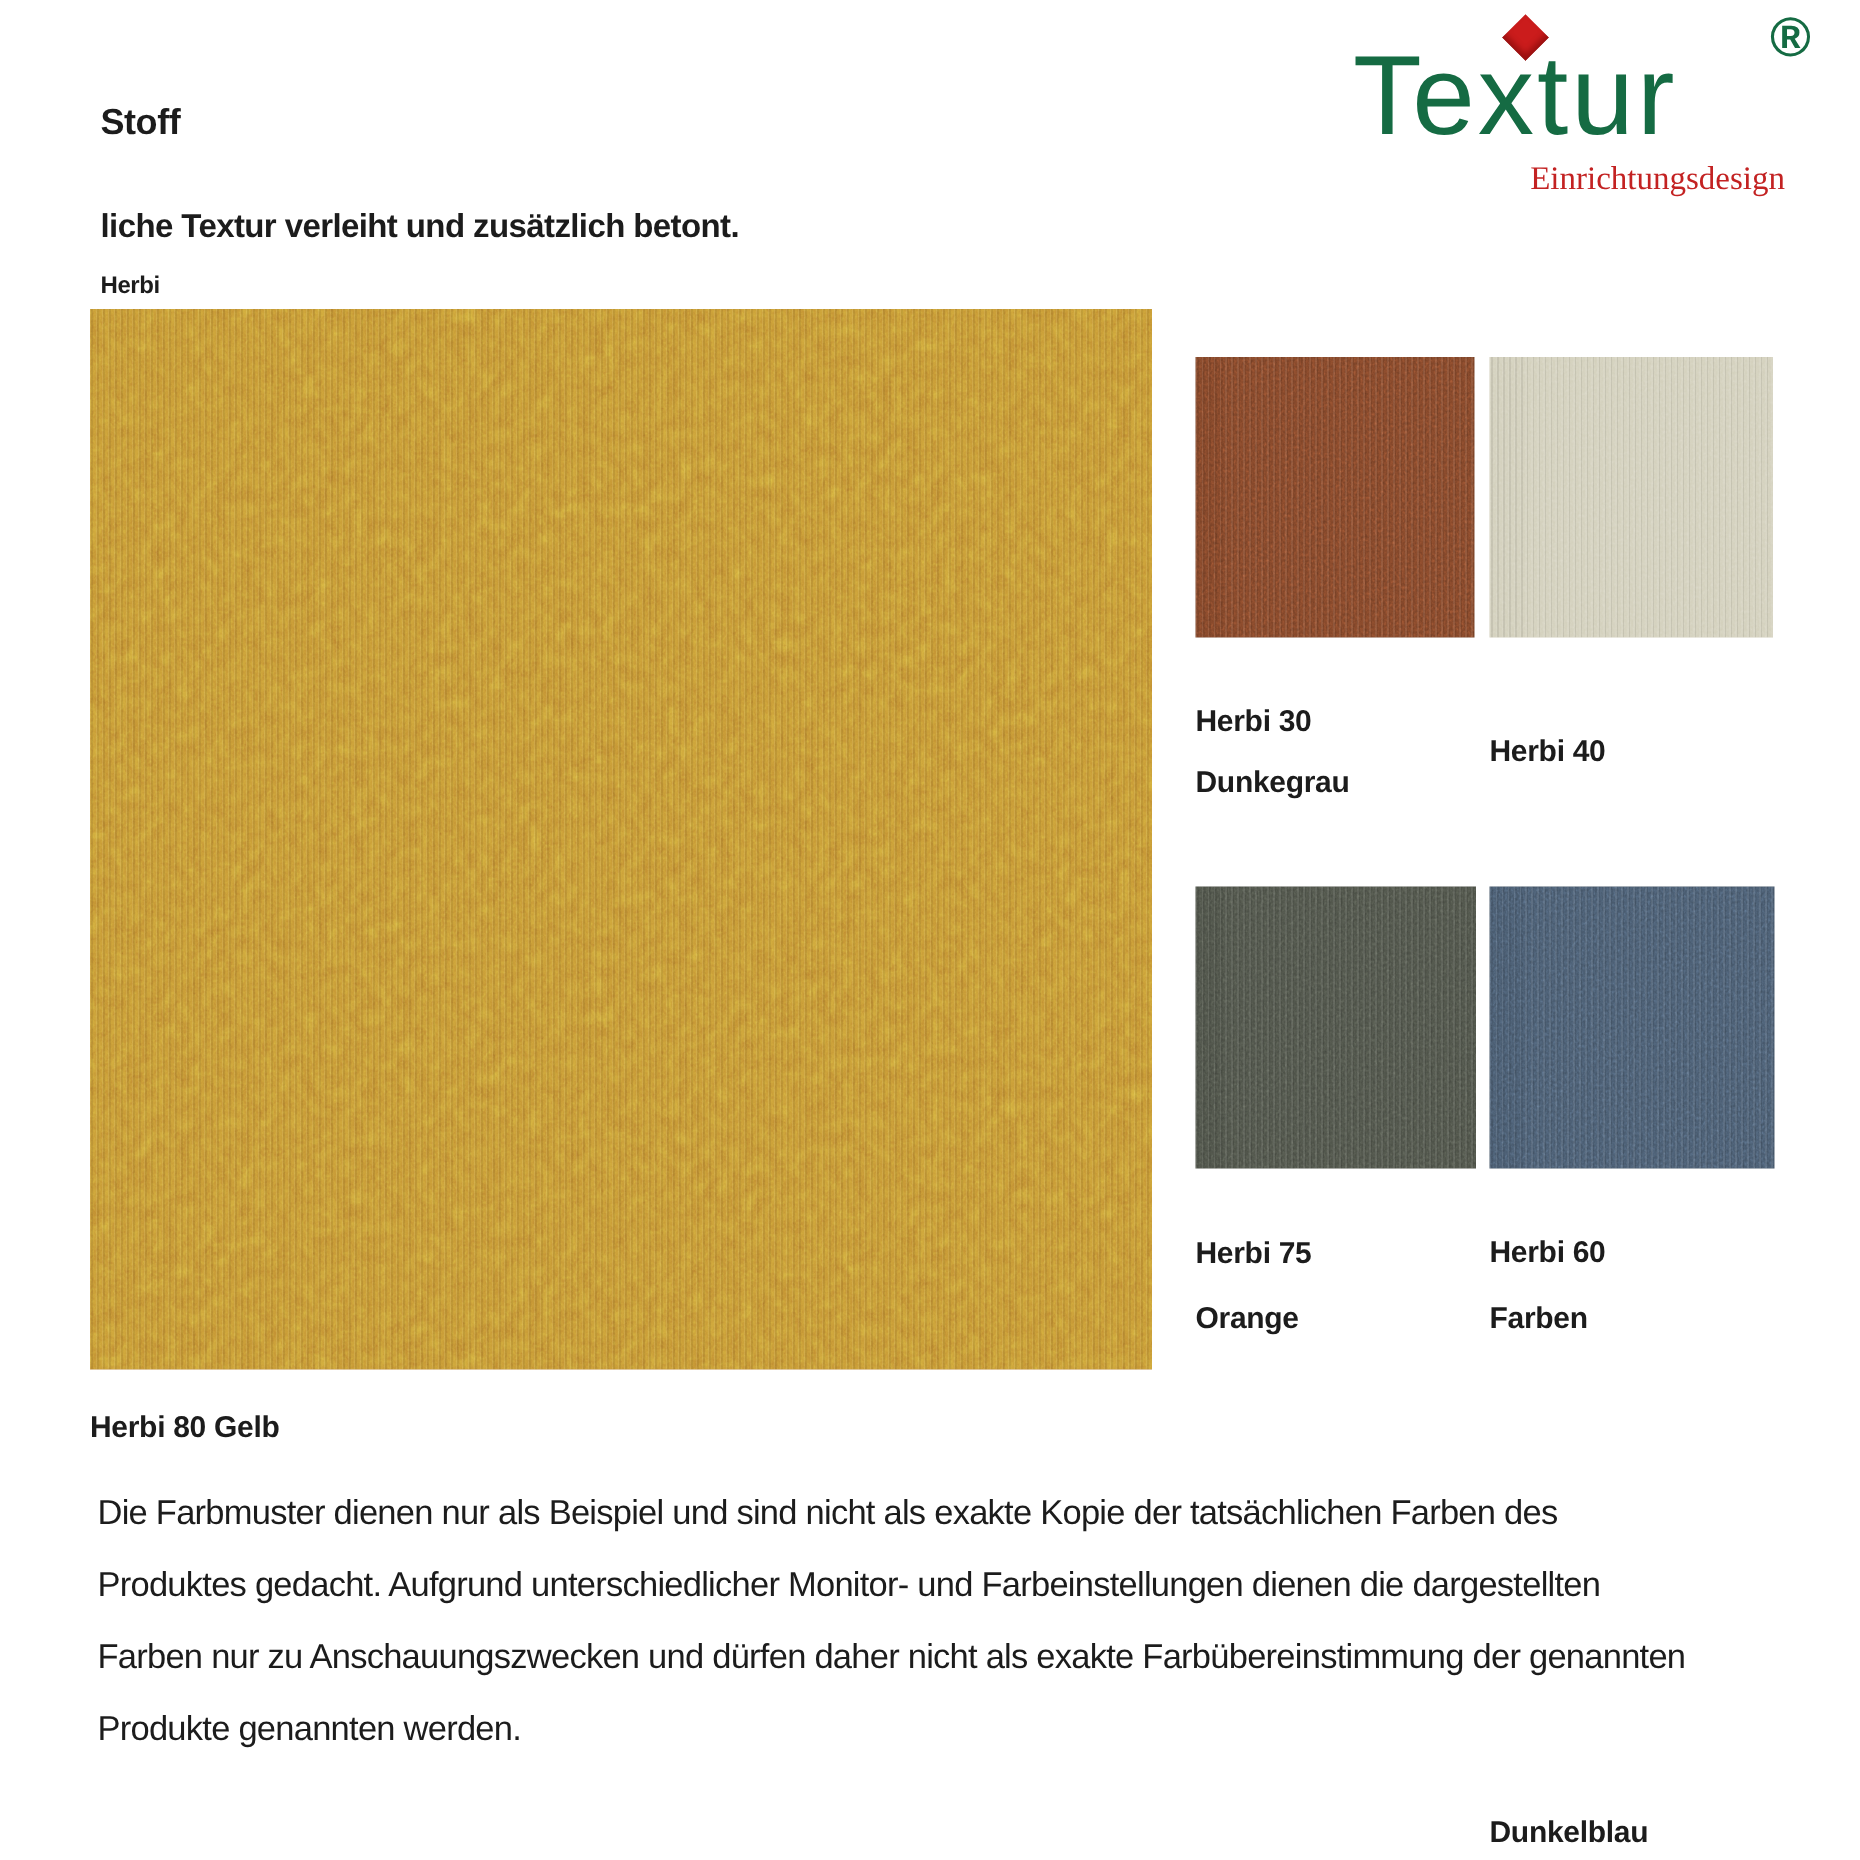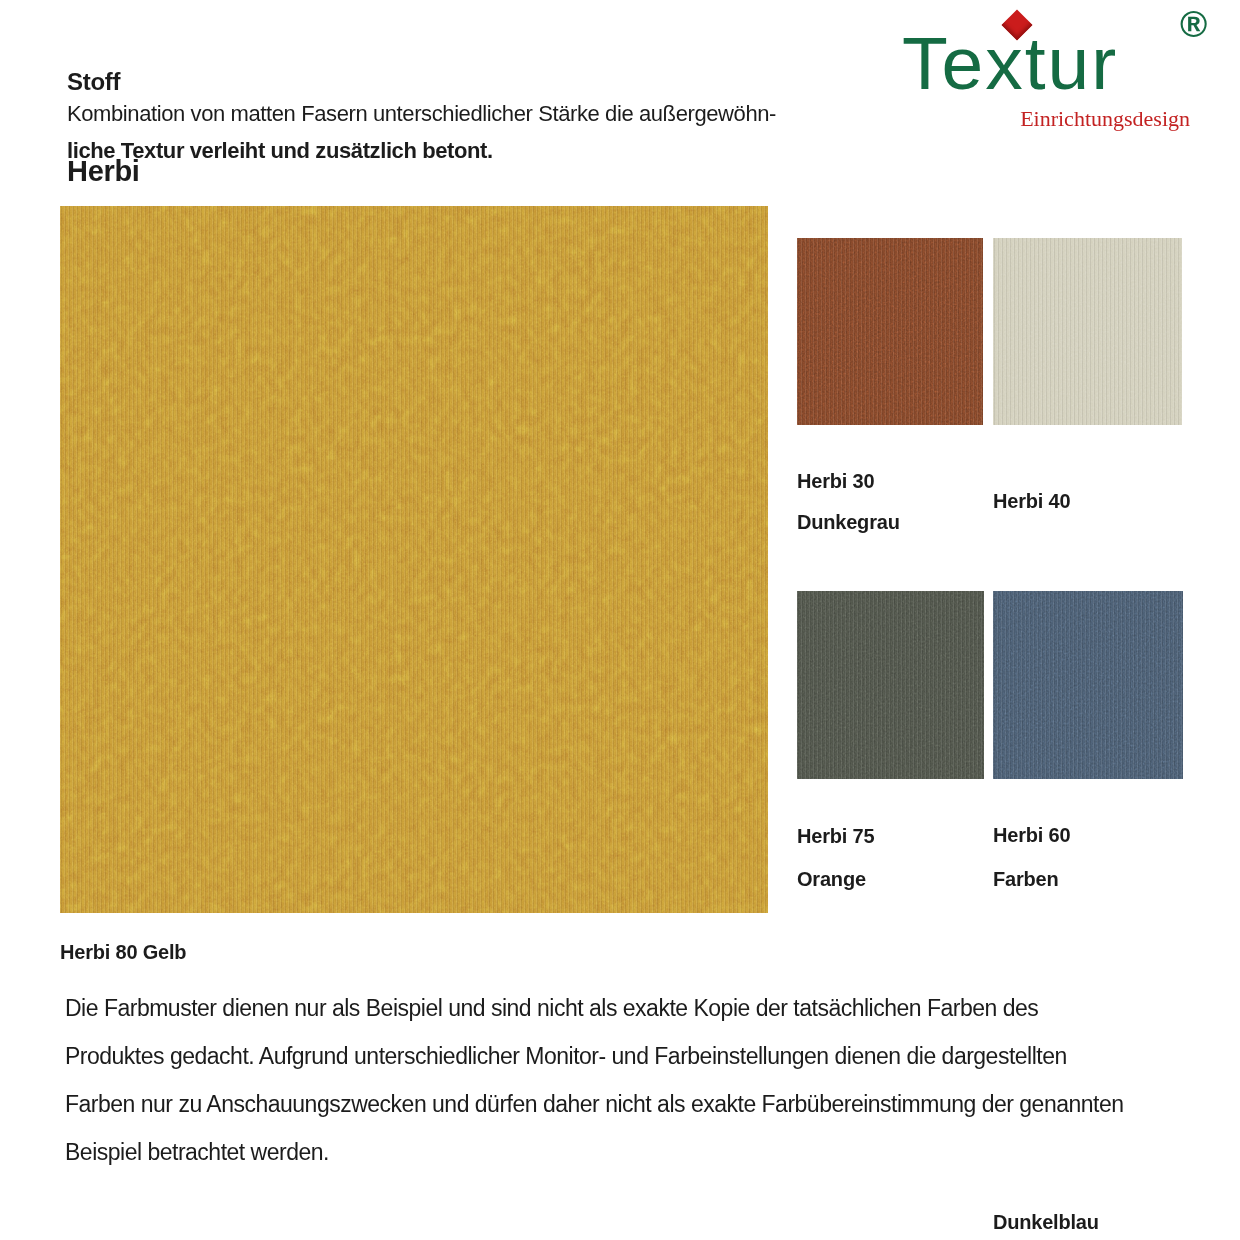--- a/index.html
+++ b/index.html
@@ -5,21 +5,21 @@
   html,body{margin:0;padding:0;background:#fff;}
   .page{position:relative;width:1240px;height:1240px;background:#ffffff;overflow:hidden;
         font-family:"Liberation Sans",sans-serif;color:#1c1c1c;}
   h1,h2,div,span{margin:0;padding:0;}
 
   
   .title{position:absolute;left:67px;top:68px;font-size:24px;font-weight:bold;letter-spacing:-0.3px;}
   .desc{position:absolute;left:67px;font-size:22px;letter-spacing:-0.4px;white-space:nowrap;}
   .desc.l1{top:101px;}
   .desc.l2{top:138px;font-weight:bold;}
-  .collection{position:absolute;left:67px;top:155px;font-size:29px;font-weight:bold;letter-spacing:-0.3px;}
+  .collection{position:absolute;left:67px;top:182px;font-size:16px;font-weight:bold;letter-spacing:-0.3px;}
 
   
   .logo{position:absolute;left:888px;top:2px;width:348px;height:140px;}
   .brand{position:absolute;left:14px;top:24px;font-size:75px;line-height:1;letter-spacing:2px;font-weight:400;}
   .reg{position:absolute;left:292px;top:4px;font-size:37px;line-height:1;font-weight:bold;}
   .diamond{position:absolute;left:118px;top:12px;width:22px;height:22px;transform:rotate(45deg);
            box-shadow:inset -3px -3px 4px rgba(90,0,0,.45);}
   .logo-sub{position:absolute;right:46px;top:104px;font-size:22px;font-weight:normal;
             font-family:"Liberation Serif",serif;white-space:nowrap;}
 
@@ -65,21 +65,20 @@
         <feColorMatrix type="saturate" values="0"></feColorMatrix>
       </filter>
       <filter id="fabFine" x="-5%" y="-5%" width="110%" height="110%">
         <feTurbulence type="fractalNoise" baseFrequency="0.65 0.5" numOctaves="2" seed="5" stitchTiles="stitch"></feTurbulence>
         <feColorMatrix type="saturate" values="0"></feColorMatrix>
       </filter>
     </defs>
   </svg>
 
   <h1 class="title">Stoff</h1>
-  <div class="desc l1">Kombination von matten Fasern unterschiedlicher Stärke die außergewöhn-</div>
   <div class="desc l2">liche Textur verleiht und zusätzlich betont.</div>
   <h2 class="collection">Herbi</h2>
 
   <div class="logo">
     <span class="diamond" style="background: rgb(203, 28, 28);"></span>
     <span class="brand" style="color: rgb(21, 107, 67);">Textur</span>
     <span class="reg" style="color: rgb(21, 107, 67);">®</span>
     <span class="logo-sub" style="color: rgb(195, 34, 34);">Einrichtungsdesign</span>
   </div>
 
@@ -122,18 +121,18 @@
   </div>
   <div class="caption lbl-c1">Herbi 75</div>
   <div class="caption lbl-c2">Orange</div>
   <div class="caption lbl-d1">Herbi 60</div>
   <div class="caption lbl-d2">Farben</div>
 
   <div class="disclaimer">
     <div class="dline">Die Farbmuster dienen nur als Beispiel und sind nicht als exakte Kopie der tatsächlichen Farben des</div>
     <div class="dline">Produktes gedacht. Aufgrund unterschiedlicher Monitor- und Farbeinstellungen dienen die dargestellten</div>
     <div class="dline">Farben nur zu Anschauungszwecken und dürfen daher nicht als exakte Farbübereinstimmung der genannten</div>
-    <div class="dline">Beispiel betrachtet werden.</div>
+    <div class="dline">Produkte genannten werden.</div>
   </div>
 
   <div class="caption footer-label">Dunkelblau</div>
 
 </div>
 
 </body></html>

